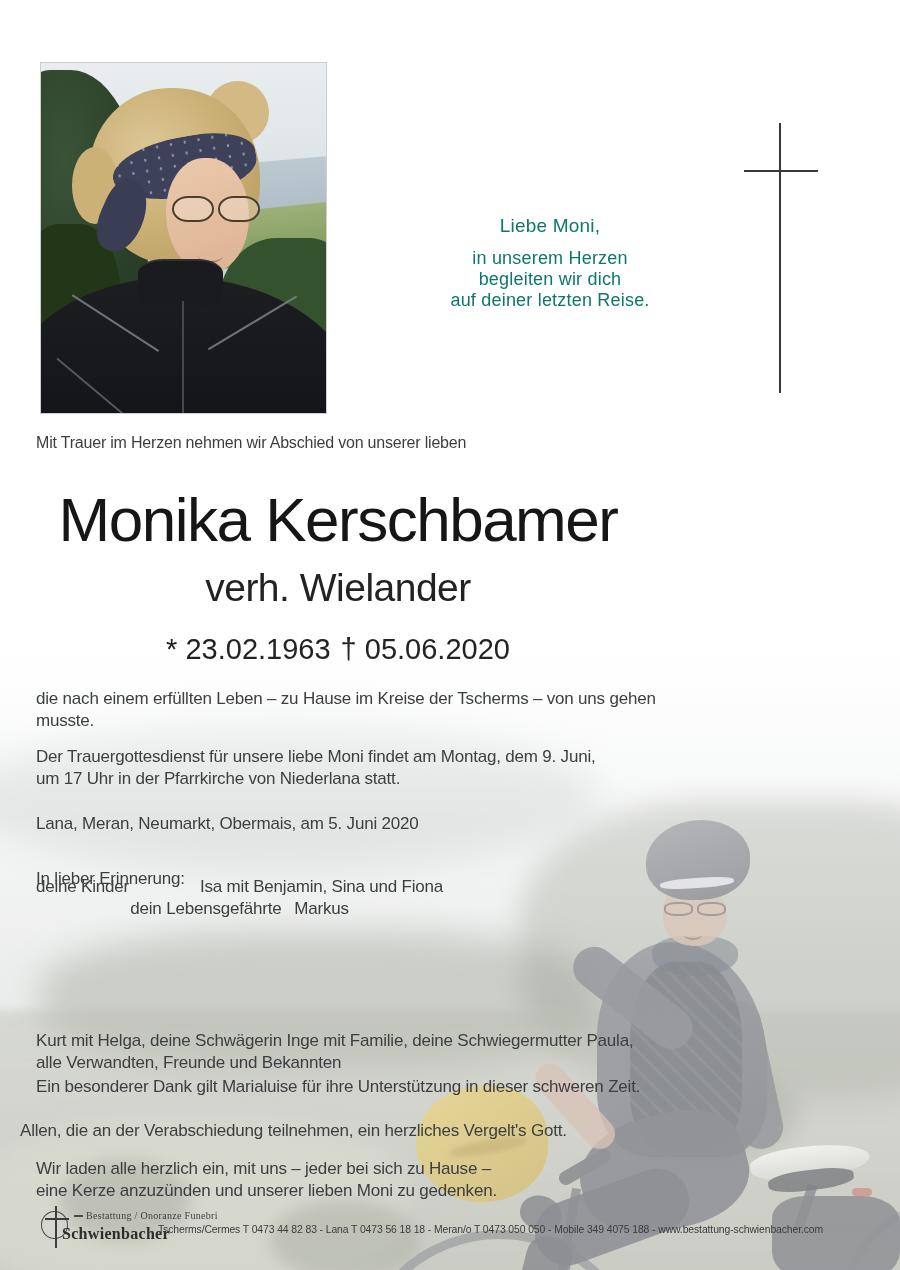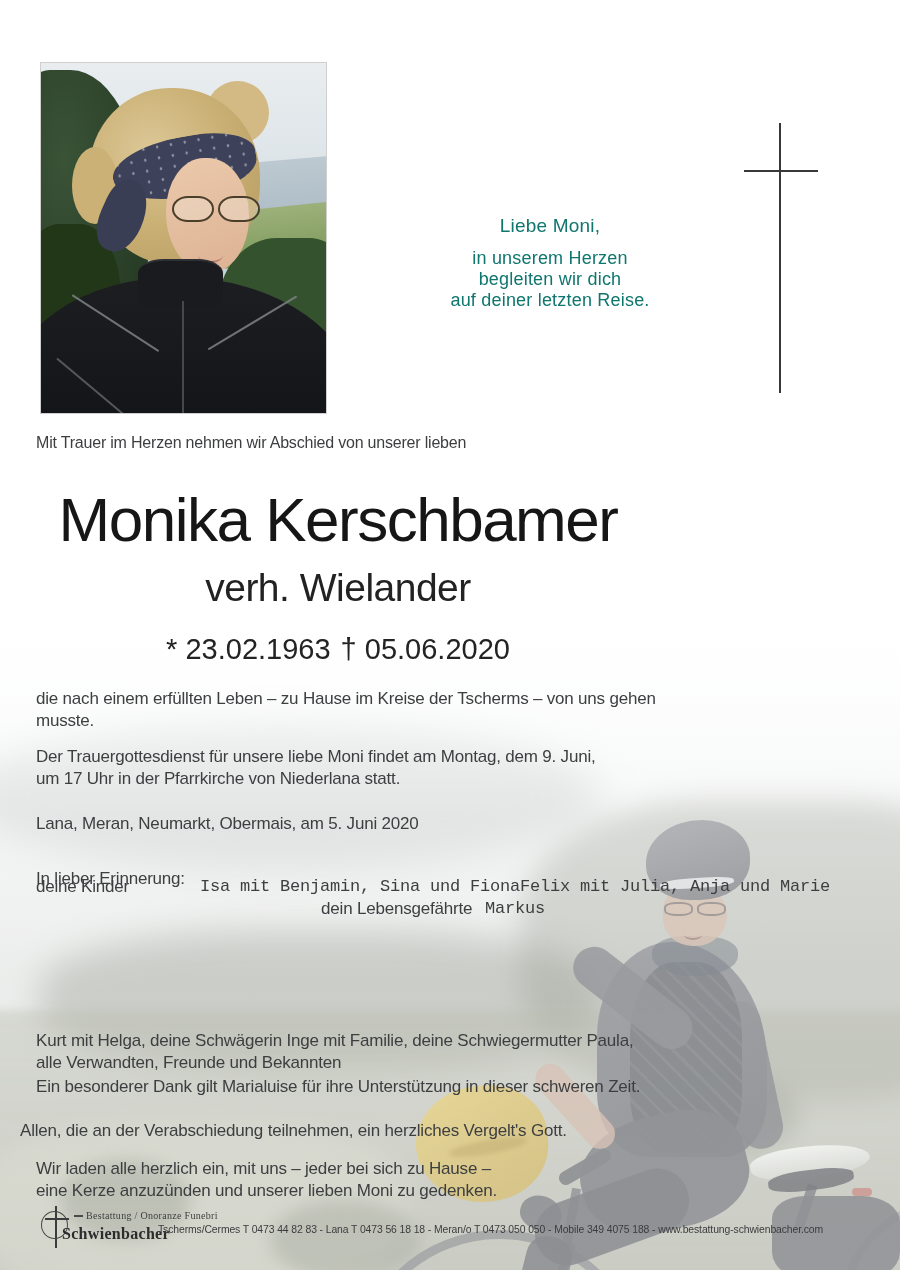--- a/index.html
+++ b/index.html
@@ -29,21 +29,21 @@
 
   
   .bline{font-size:17px; line-height:22px; letter-spacing:-.2px; white-space:nowrap;}
   .p1{left:36px; top:688px; z-index:2;}
   .p2{left:36px; top:746px; z-index:2;}
   .dateline{left:36px; top:806px; z-index:2;margin-top:7px;}
   .memhead{left:36px; top:868px; z-index:2;}
   .fam{left:36px; top:876px; z-index:2;}
   .fam-row{display:flex;justify-content:center;}
   .fam-label{width:164px; flex:none;}
-  .fam-lines{display:flex; flex-direction:row;font-family:Liberation Mono, monospace;}
+  .fam-lines{display:flex; flex-direction:column;}
   .fam-more{left:36px; top:1030px; z-index:2;}
   .thanks{left:36px; top:1076px; z-index:2;}
   .farewell{left:20px; top:1120px; z-index:2;}
   .invite{left:36px; top:1158px; z-index:2;}
 
   
   .footer{z-index:3;}
   .logo-circle{left:41px; top:1211px; width:25px; height:26px; border:1.5px solid #4a4a4a; border-radius:50%; z-index:3;}
   .logo-cross-v{left:55px; top:1206px; width:2px; height:42px; background:#3c3c3c; z-index:3;}
   .logo-cross-h{left:45px; top:1218px; width:24px; height:2px; background:#3c3c3c; z-index:3;}
@@ -224,21 +224,20 @@
     <div class="bline">um 17 Uhr in der Pfarrkirche von Niederlana statt.</div>
   </div>
   <div class="abs dateline bline">Lana, Meran, Neumarkt, Obermais, am 5. Juni 2020</div>
   <div class="abs memhead bline">In lieber Erinnerung:</div>
 
   <div class="abs fam">
     <div class="fam-row">
       <span class="fam-label bline">deine Kinder</span>
       <span class="fam-lines">
         <span class="bline">Isa mit Benjamin, Sina und Fiona</span>
-        <span class="bline">Felix mit Julia, Anja und Marie</span>
       </span>
     </div>
     <div class="fam-row">
       <span class="fam-label bline">dein Lebensgefährte</span>
       <span class="fam-lines">
         <span class="bline">Markus</span>
       </span>
     </div>
   </div>
   <div class="abs fam-more">

